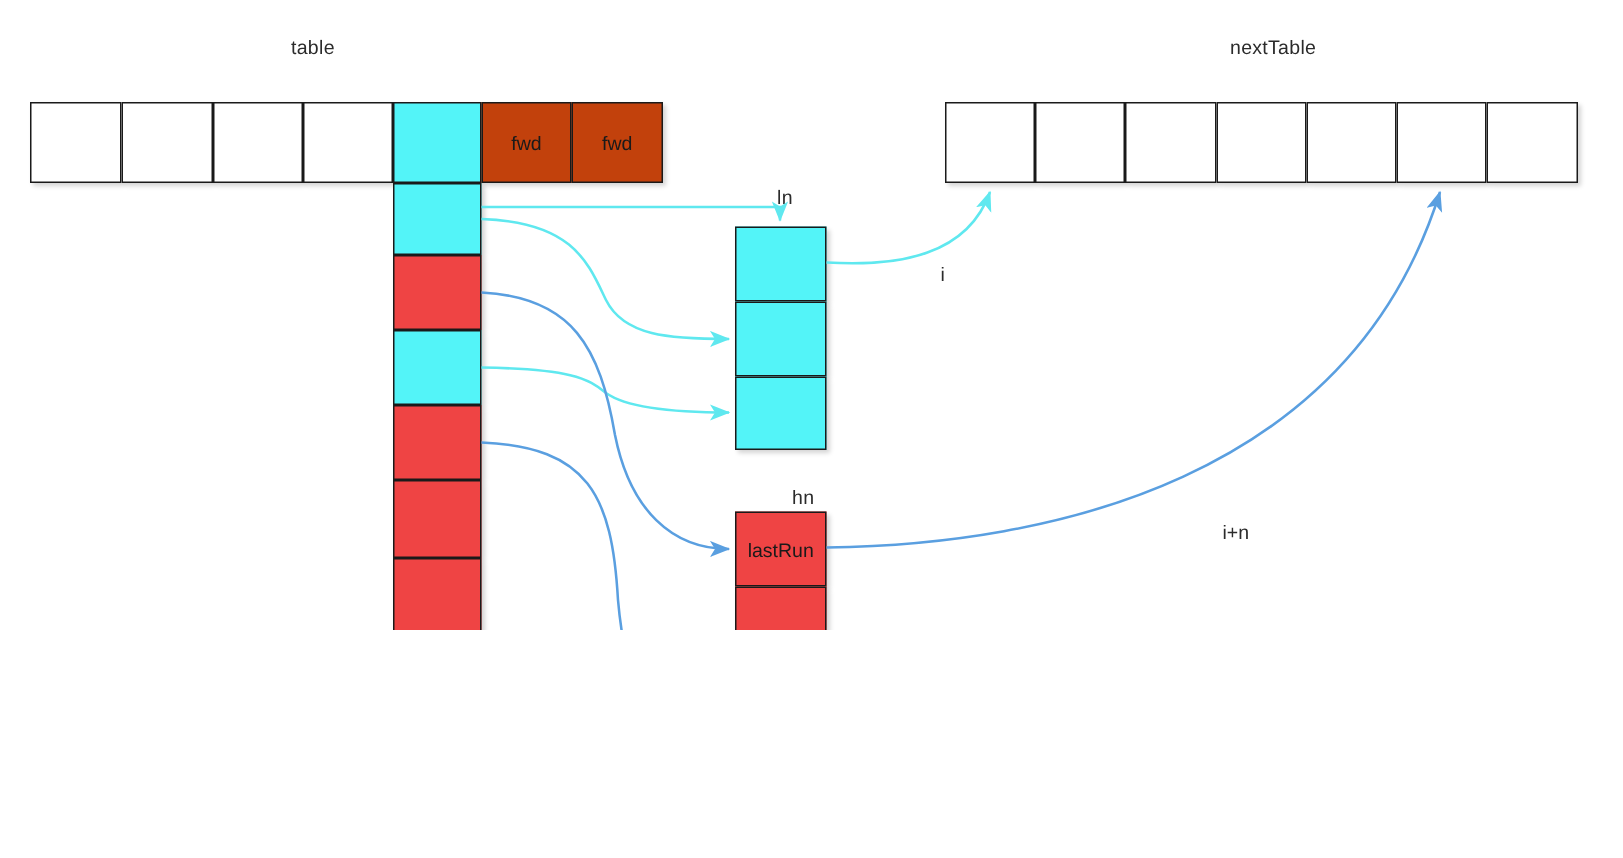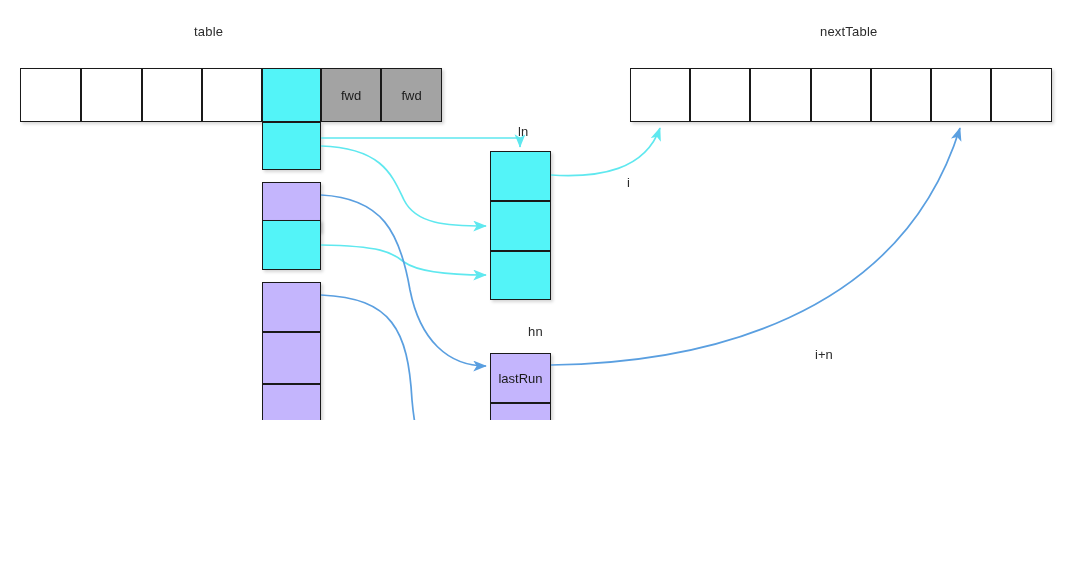--- a/index.html
+++ b/index.html
@@ -36,22 +36,22 @@
     border: 1.6px solid #1a1a1a;
     background: #ffffff;
     display: flex;
     align-items: center;
     justify-content: center;
     font-size: 13px;
     color: #1a1a1a;
     box-shadow: 2px 2px 3px rgba(0,0,0,0.17);
   }
   .cell.cyan  { background: #53f4f8; }
-  .cell.blue  { background: #c4b5fd; margin-top: 12px; }
-  .cell.green { background: #a3a3a3; }
+  .cell.blue  { background: #ef4444; }
+  .cell.green { background: #c2410c; }
   .cell.plain { background: #ffffff; }
   svg.links {
     position: absolute;
     left: 0;
     top: 0;
     width: 1082px;
     height: 572px;
     pointer-events: none;
   }
   .watermark {

